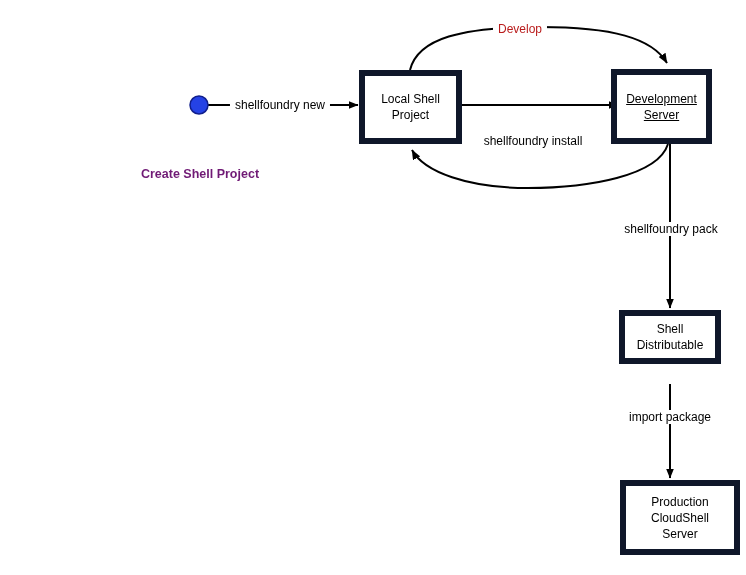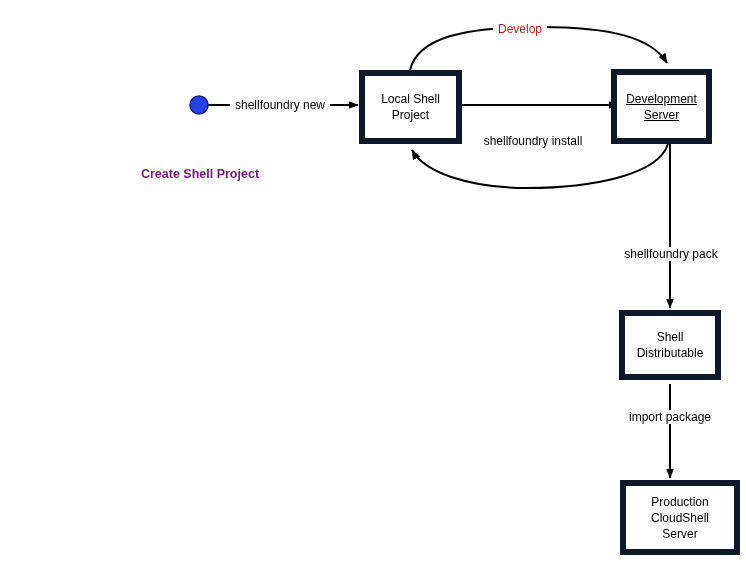--- a/index.html
+++ b/index.html
@@ -31,36 +31,36 @@
     align-items: center;
     justify-content: center;
     text-align: center;
     font-size: 12px;
     line-height: 16px;
     color: #000000;
     white-space: pre-line;
   }
   .node-local  { left: 359px; top: 70px;  width: 103px; height: 74px; }
   .node-dev    { left: 611px; top: 69px;  width: 101px; height: 75px; text-decoration: underline; }
-  .node-dist   { left: 619px; top: 310px; width: 102px; height: 70px; }
+  .node-dist   { left: 619px; top: 310px; width: 102px; height: 54px; }
   .node-prod   { left: 620px; top: 480px; width: 120px; height: 75px; }
   .edge-label {
     position: absolute;
     transform: translate(-50%, -50%);
     font-size: 12px;
     line-height: 14px;
     color: #000000;
     background: #ffffff;
     padding: 0 5px;
     white-space: nowrap;
   }
   .lbl-new     { left: 280px; top: 105px; text-align: right; }
   .lbl-install { left: 533px; top: 105px; margin-top: 36px; }
   .lbl-develop { left: 520px; top: 29px;  color: #b91c1c; }
-  .lbl-pack    { left: 671px; top: 229px; margin-top: 25px; }
+  .lbl-pack    { left: 671px; top: 229px; }
   .lbl-import  { left: 670px; top: 417px; }
   .start-label {
     position: absolute;
     transform: translate(-50%, -50%);
     left: 200px;
     top: 142px;
     font-size: 12.5px;
     font-weight: bold;
     color: #701a75;
     white-space: nowrap;

